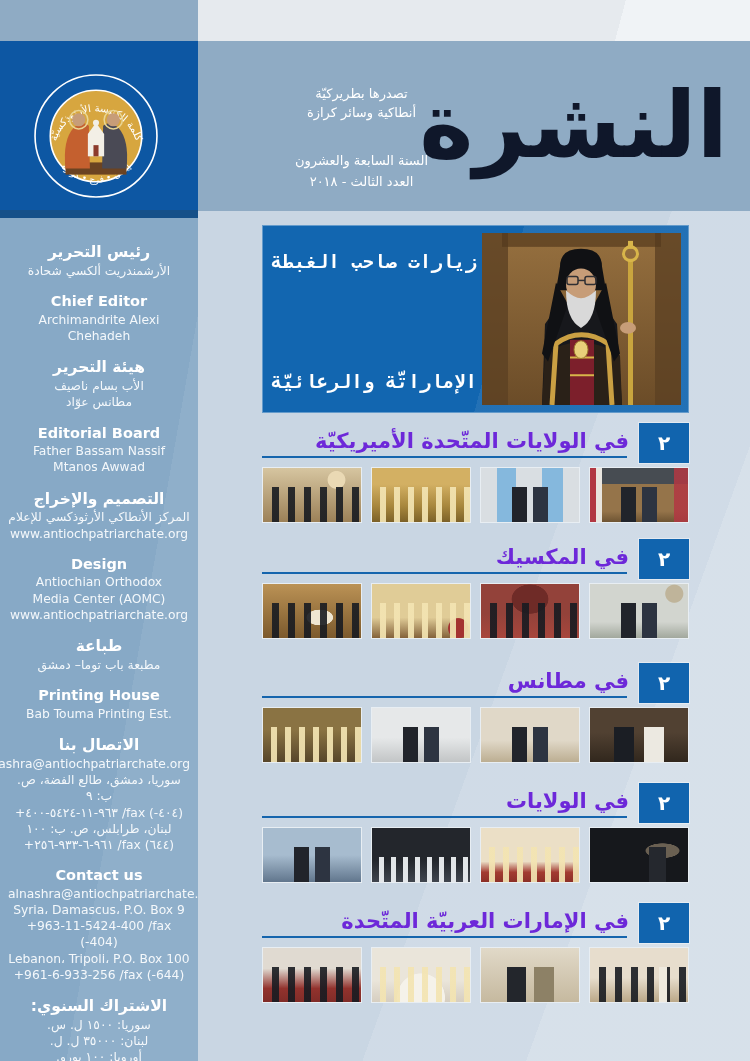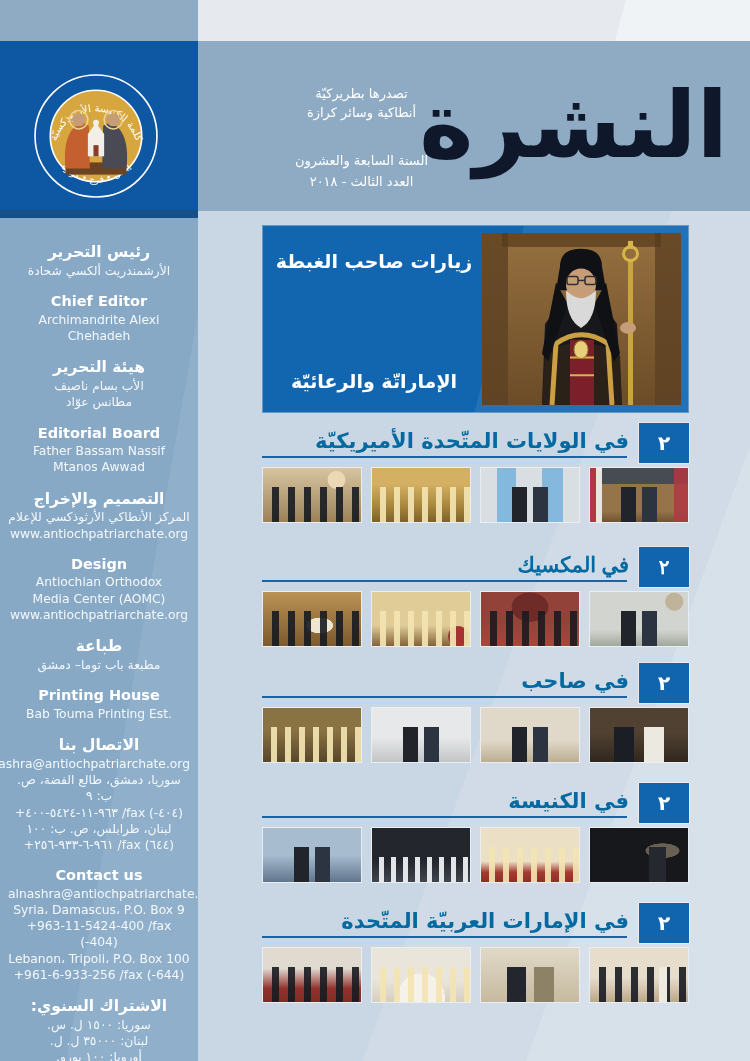--- a/index.html
+++ b/index.html
@@ -38,36 +38,36 @@
   .main-bg{position:absolute;left:198px;top:211px;width:552px;height:850px;background:#c9d6e3;}
   .main-sheen{position:absolute;left:198px;top:211px;width:552px;height:850px;pointer-events:none;
     background:linear-gradient(110deg,rgba(255,255,255,0) 0 55%,rgba(255,255,255,.13) 55% 74%,rgba(255,255,255,.26) 74%);}
 
   
   .feature{position:absolute;left:262px;top:225px;width:427px;height:188px;background:#1266b0;
     border:1px solid rgba(255,255,255,.35);box-sizing:border-box;}
   .feature::before{content:"";position:absolute;inset:0;pointer-events:none;
     background:linear-gradient(105deg,rgba(255,255,255,0) 0 55%,rgba(255,255,255,.07) 55%);}
   .fx-text{position:absolute;left:8px;top:0;width:214px;height:100%;direction:rtl;text-align:center;color:#fff;}
-  .fx-text div{position:absolute;left:0;right:8px;white-space:nowrap;}
+  .fx-text div{position:absolute;left:0;right:8px;white-space:nowrap;font-family:Liberation Mono, monospace;}
   .fx-l1{top:24px;font-size:19px;font-weight:bold;}
   .fx-l2{top:54px;font-size:34px;font-weight:bold;}
   .fx-l3{top:117px;font-size:13.5px;}
   .fx-l4{top:144px;font-size:19px;font-weight:bold;}
   .feature-photo{position:absolute;right:7px;top:7px;width:199px;height:172px;}
 
   
   #sections{position:absolute;left:262px;top:423px;width:427px;height:610px;}
   .section{position:absolute;left:0;width:427px;height:102px;}
   .sec-head{position:absolute;top:0;left:0;right:0;height:40px;}
   .sec-badge{position:absolute;right:0;top:0;width:50px;height:40px;background:#1164ae;
     box-shadow:0 0 0 1px rgba(255,255,255,.4);color:#fff;font-size:20px;font-weight:bold;
     text-align:center;line-height:40px;}
   .sec-title{position:absolute;right:60px;top:0;line-height:36px;font-size:21px;font-weight:bold;
-    color:#0369a1;white-space:nowrap;direction:rtl;}
+    color:#6d28d9;white-space:nowrap;direction:rtl;}
   .sec-rule{position:absolute;left:0;right:62px;bottom:5px;height:2px;background:#1565ad;}
   .strip{position:absolute;top:44px;left:0;width:427px;height:56px;}
   .ph{position:absolute;top:0;width:100px;height:56px;border:1px solid #e8eef3;box-sizing:border-box;overflow:hidden;}
   .ph:nth-child(1){left:0}.ph:nth-child(2){left:109px}.ph:nth-child(3){left:218px}.ph:nth-child(4){left:327px}
   .ph::after{content:"";position:absolute;left:0;right:0;bottom:0;height:64%;}
 
   
   .p1-1::after,.p2-1::after,.p2-3::after,.p5-1::after,.p5-4::after{
     background:repeating-linear-gradient(90deg,transparent 0 9px,rgba(24,27,33,.9) 9px 16px);}
   .p5-4::after{background:linear-gradient(90deg,transparent 0 70%,#efeadf 70% 79%,transparent 79%),
@@ -259,49 +259,49 @@
           <div class="sec-badge">٢</div>
           <div class="sec-rule"></div>
         </div>
         <div class="strip">
           <div class="ph p1-1" title="clergy-in-ornate-church-interior"></div>
           <div class="ph p1-2" title="divine-liturgy-gold-vestments"></div>
           <div class="ph p1-3" title="patriarch-with-official-at-united-nations-flags"></div>
           <div class="ph p1-4" title="patriarch-honored-with-lebanese-and-us-flags"></div>
         </div>
       </div>
-      <div class="section" style="top: 124px; font-family: Liberation Serif, serif;">
+      <div class="section" style="top: 116px;">
         <div class="sec-head">
           <div class="sec-title">في المكسيك</div>
           <div class="sec-badge">٢</div>
           <div class="sec-rule"></div>
         </div>
         <div class="strip">
           <div class="ph p2-1" title="patriarch-in-festal-vestments-with-clergy"></div>
           <div class="ph p2-2" title="liturgy-before-icon-wall-with-flowers"></div>
           <div class="ph p2-3" title="clergy-group-on-red-stage"></div>
           <div class="ph p2-4" title="bishops-with-official-beneath-portrait"></div>
         </div>
       </div>
       <div class="section" style="top: 240px;">
         <div class="sec-head">
-          <div class="sec-title">في صاحب</div>
+          <div class="sec-title">في مطانس</div>
           <div class="sec-badge">٢</div>
           <div class="sec-rule"></div>
         </div>
         <div class="strip">
           <div class="ph p3-1" title="hierarchs-in-gold-vestments"></div>
           <div class="ph p3-2" title="patriarch-greeting-foreign-minister"></div>
           <div class="ph p3-3" title="patriarch-meeting-president-putin"></div>
           <div class="ph p3-4" title="patriarch-john-with-patriarch-kirill"></div>
         </div>
       </div>
       <div class="section" style="top: 360px;">
         <div class="sec-head">
-          <div class="sec-title">في الكنيسة</div>
+          <div class="sec-title">في الولايات</div>
           <div class="sec-badge">٢</div>
           <div class="sec-rule"></div>
         </div>
         <div class="strip">
           <div class="ph p4-1" title="patriarch-with-metropolitan"></div>
           <div class="ph p4-2" title="group-photo-with-children-in-white"></div>
           <div class="ph p4-3" title="wide-view-of-liturgy-at-iconostasis"></div>
           <div class="ph p4-4" title="patriarch-addressing-audience-at-podium"></div>
         </div>
       </div>

